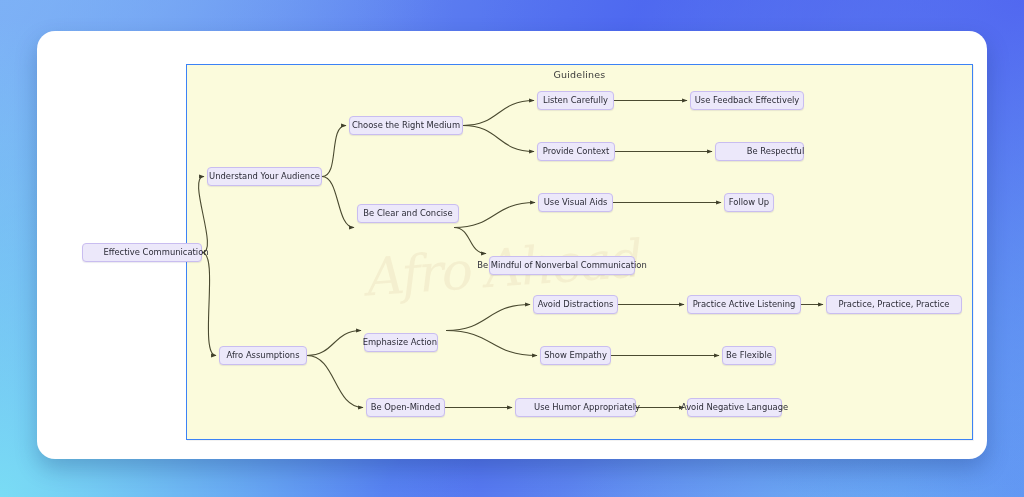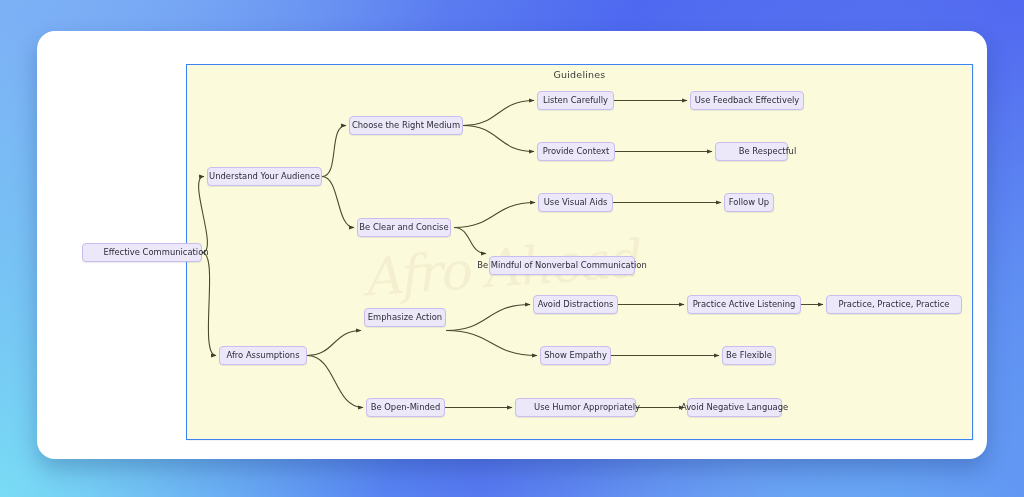--- a/index.html
+++ b/index.html
@@ -178,24 +178,24 @@
           </div>
           <div class="node" style="left: 170px; top: 136px; width: 115px;">
             <span>Understand Your Audience</span>
           </div>
           <div class="node" style="left: 182px; top: 315px; width: 88px;">
             <span>Afro Assumptions</span>
           </div>
           <div class="node" style="left: 312px; top: 85px; width: 114px;">
             <span>Choose the Right Medium</span>
           </div>
-          <div class="node" style="left: 320px; top: 187px; width: 94px;">
+          <div class="node" style="left: 320px; top: 173px; width: 102px;">
             <span>Be Clear and Concise</span>
           </div>
-          <div class="node" style="left: 327px; top: 277px; width: 82px;">
+          <div class="node" style="left: 327px; top: 302px; width: 74px; justify-content: flex-end;">
             <span>Emphasize Action</span>
           </div>
           <div class="node" style="left: 329px; top: 367px; width: 79px;">
             <span>Be Open-Minded</span>
           </div>
           <div class="node" style="left: 500px; top: 60px; width: 77px;">
             <span>Listen Carefully</span>
           </div>
           <div class="node" style="left: 500px; top: 111px; width: 78px;">
             <span>Provide Context</span>
@@ -211,21 +211,21 @@
           </div>
           <div class="node" style="left: 503px; top: 315px; width: 71px;">
             <span>Show Empathy</span>
           </div>
           <div class="node" style="left: 478px; top: 367px; width: 121px; padding-left: 23px;">
             <span>Use Humor Appropriately</span>
           </div>
           <div class="node" style="left: 653px; top: 60px; width: 114px;">
             <span>Use Feedback Effectively</span>
           </div>
-          <div class="node" style="left: 678px; top: 111px; width: 73px; padding-left: 32px;">
+          <div class="node" style="left: 678px; top: 111px; width: 89px; padding-left: 32px;">
             <span>Be Respectful</span>
           </div>
           <div class="node" style="left: 687px; top: 162px; width: 50px;">
             <span>Follow Up</span>
           </div>
           <div class="node" style="left: 650px; top: 264px; width: 114px;">
             <span>Practice Active Listening</span>
           </div>
           <div class="node" style="left: 685px; top: 315px; width: 54px;">
             <span>Be Flexible</span>

